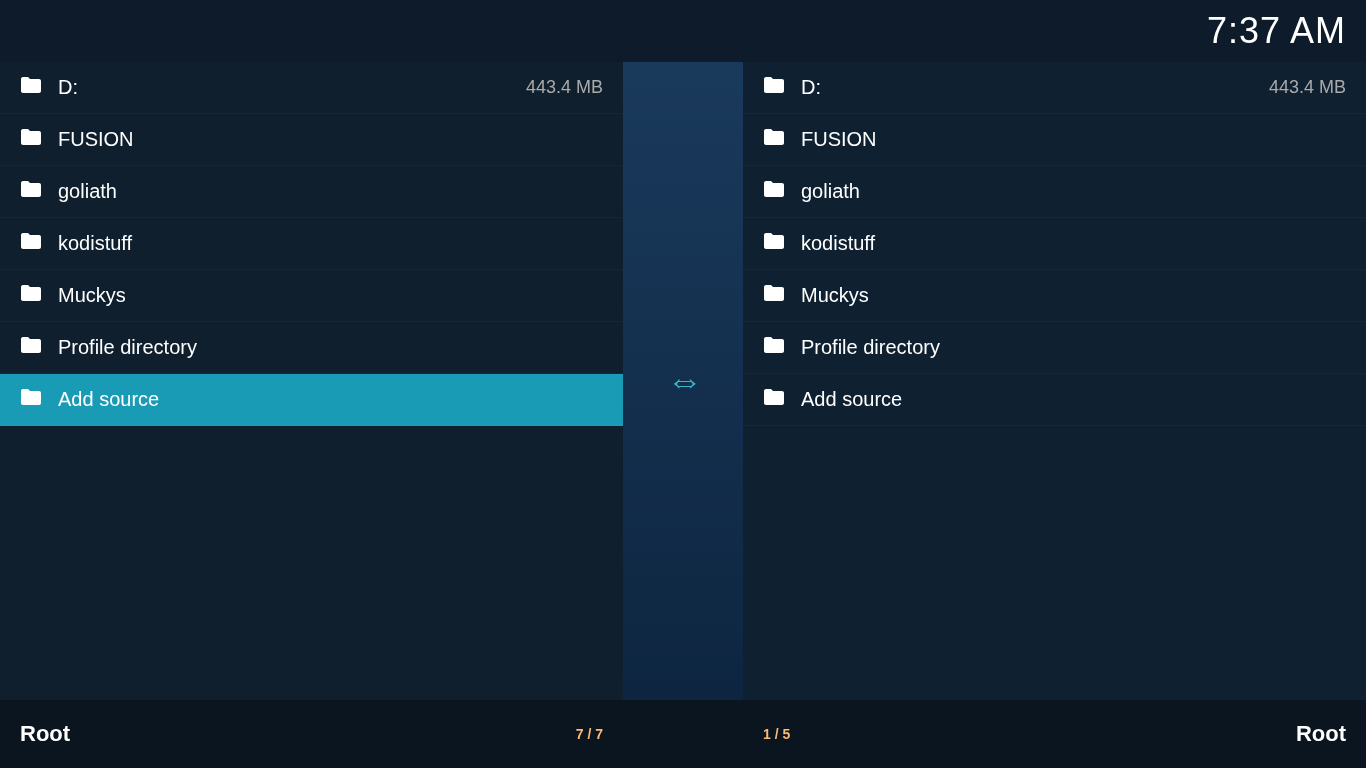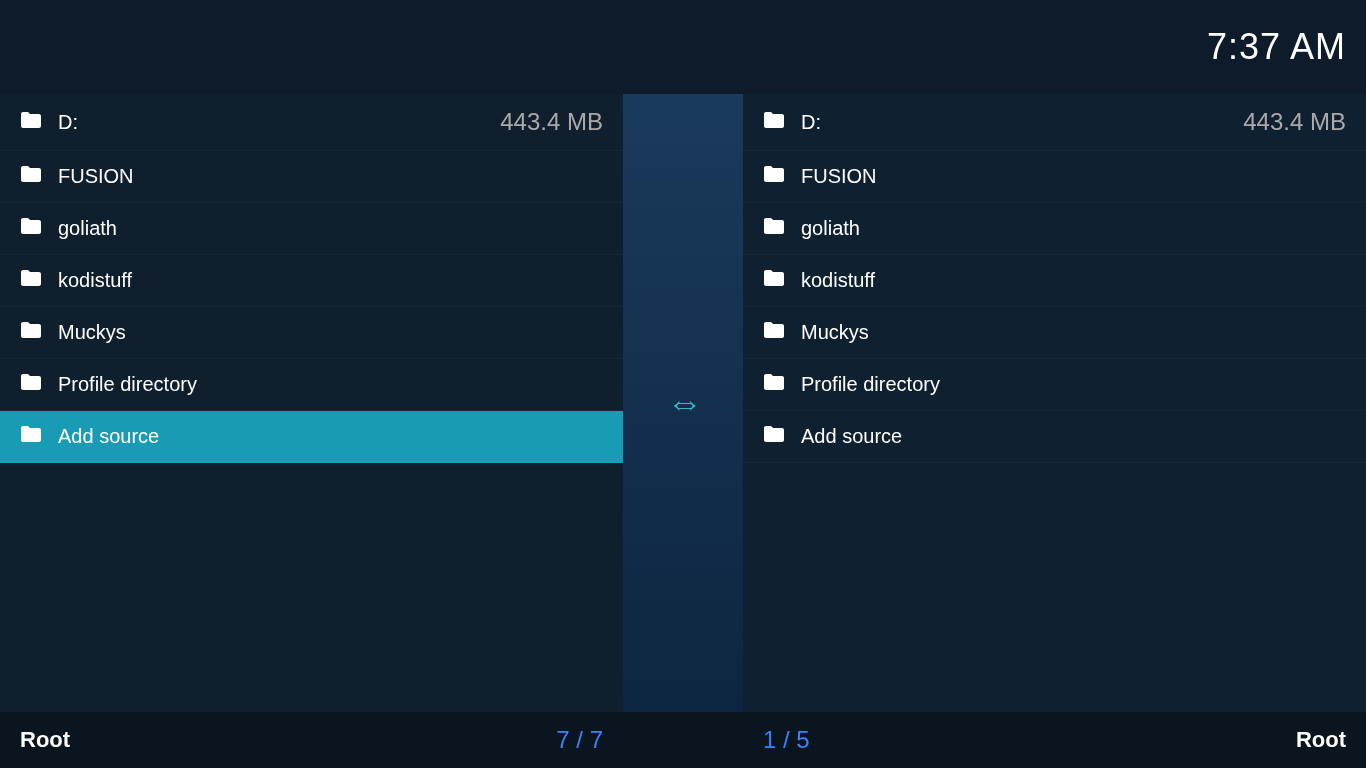--- a/index.html
+++ b/index.html
@@ -16,21 +16,21 @@
       color: #ffffff;
       overflow: hidden;
       display: flex;
       flex-direction: column;
     }
 
     .header {
       display: flex;
       justify-content: space-between;
       align-items: center;
-      padding: 26px 20px;
+      padding: 10px 20px;
       background: #0d1b2a;
       min-height: 60px;
     }
 
     .app-title {
       font-size: 28px;
       font-weight: 300;
       color: #ffffff;
       letter-spacing: 0.5px;
     }
@@ -106,28 +106,28 @@
     }
 
     .file-item .file-name {
       font-size: 20px;
       font-weight: 300;
       flex: 1;
       color: #ffffff;
     }
 
     .file-item .file-size {
-      font-size: 24px;
+      font-size: 18px;
       color: #aaaaaa;
       margin-left: 10px;
     }
 
     .footer {
       display: flex;
-      height: 56px;
+      height: 68px;
       background: #0a1520;
     }
 
     .footer-left {
       flex: 1;
       display: flex;
       align-items: center;
       padding: 0 20px;
       justify-content: space-between;
     }
@@ -145,23 +145,23 @@
       justify-content: space-between;
     }
 
     .footer-label {
       font-size: 22px;
       font-weight: bold;
       color: #ffffff;
     }
 
     .footer-count {
-      font-size: 24px;
-      color: #3b82f6;
-      font-weight: 400;
+      font-size: 14px;
+      color: #fdba74;
+      font-weight: 700;
     }
 
     
     .folder-svg {
       width: 22px;
       height: 18px;
       display: inline-block;
     }
   </style>
 </head>

